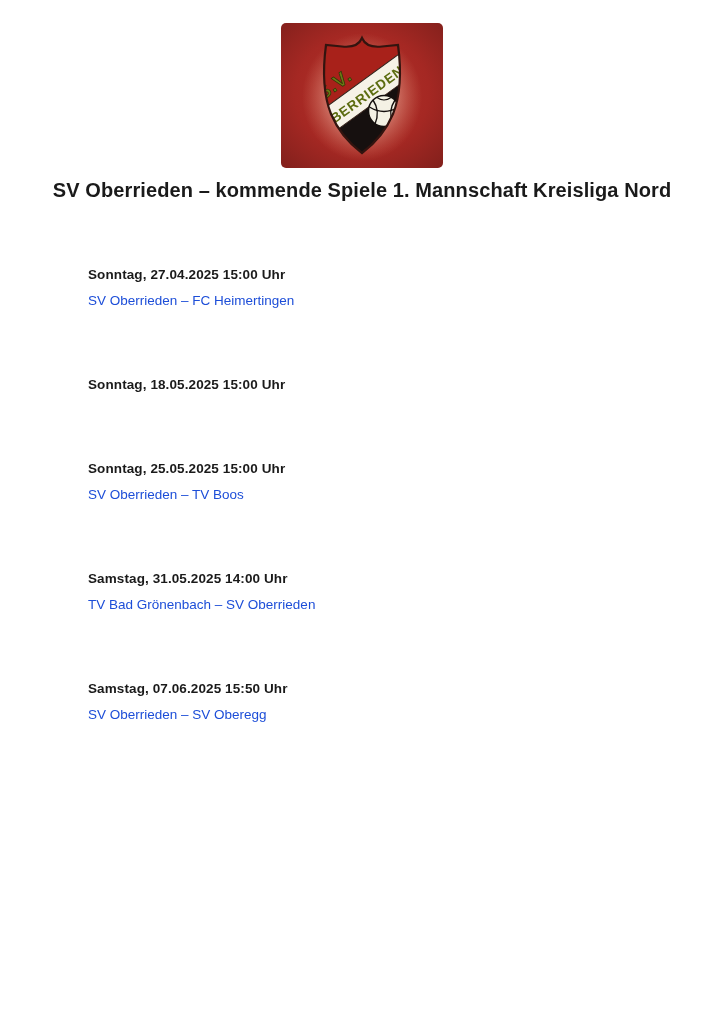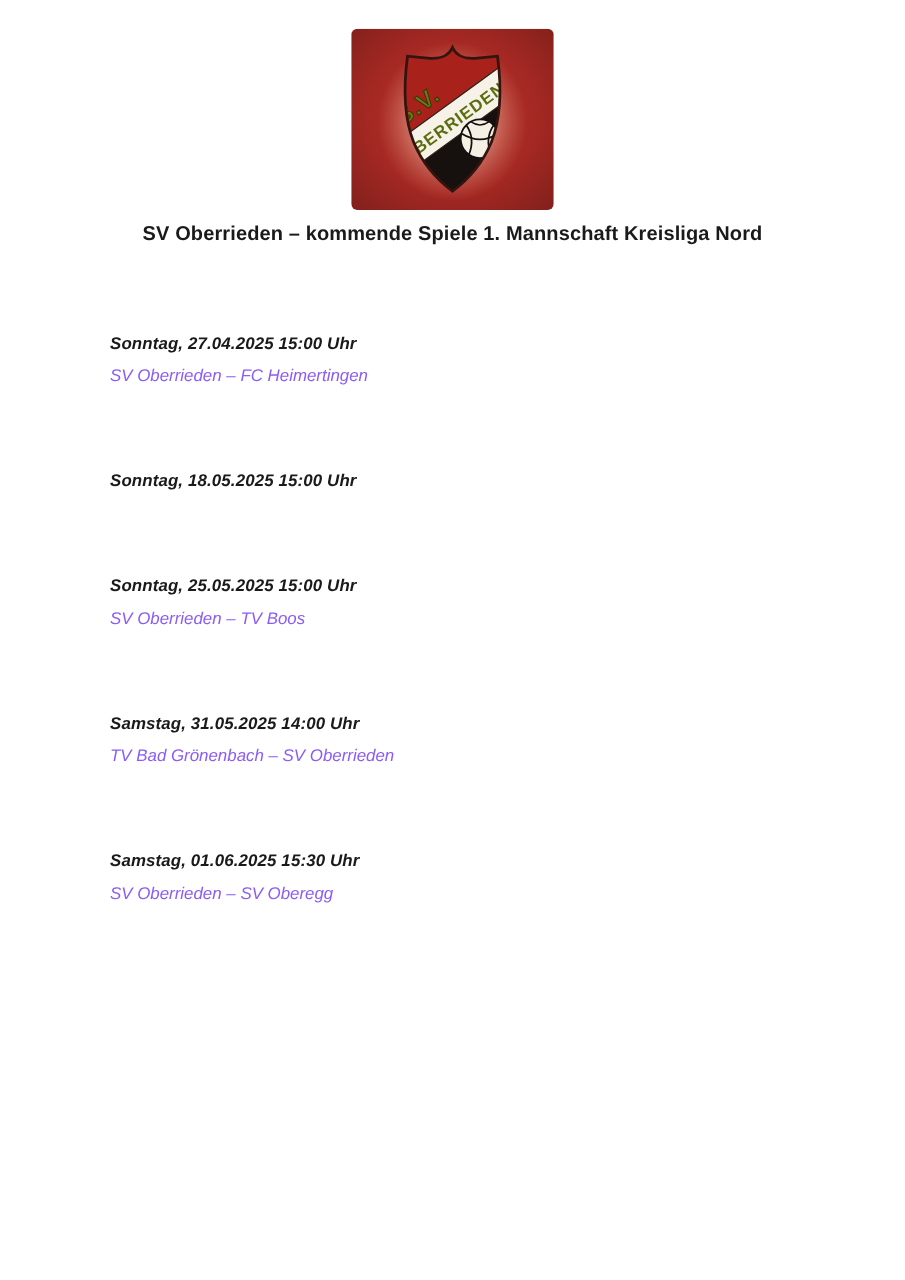--- a/index.html
+++ b/index.html
@@ -21,47 +21,46 @@
     top: 23px;
     width: 162px;
     height: 145px;
   }
   .page-title {
     position: absolute;
     left: 0;
     right: 0;
     top: 179px;
     text-align: center;
-    font-size: 16px;
+    font-size: 20px;
     font-weight: bold;
     color: #1a1a1a;
     letter-spacing: 0.1px;
   }
   .fixtures {
     position: absolute;
     left: 88px;
     top: 266px;
     display: flex;
     flex-direction: column;
     gap: 66px;
-    font-style: italic;
   }
   .fixture-date {
     font-size: 13.5px;
     font-weight: bold;
     line-height: 18px;
     color: #1a1a1a;
     letter-spacing: 0.1px;
   }
   .fixture-match {
     font-size: 13.5px;
     font-weight: normal;
     line-height: 18px;
     margin-top: 8px;
-    color: #8b5cf6;
+    color: #1d4ed8;
   }
   svg text {
     font-family: "Liberation Sans", sans-serif;
   }
 </style>
 </head>
 <body>
 
 <div class="page">
 
@@ -128,18 +127,18 @@
       <div class="fixture-date">Sonntag, 25.05.2025 15:00 Uhr</div>
       <div class="fixture-match">SV Oberrieden – TV Boos</div>
     </div>
 
     <div class="fixture">
       <div class="fixture-date">Samstag, 31.05.2025 14:00 Uhr</div>
       <div class="fixture-match">TV Bad Grönenbach – SV Oberrieden</div>
     </div>
 
     <div class="fixture">
-      <div class="fixture-date">Samstag, 01.06.2025 15:30 Uhr</div>
+      <div class="fixture-date">Samstag, 07.06.2025 15:50 Uhr</div>
       <div class="fixture-match">SV Oberrieden – SV Oberegg</div>
     </div>
 
   </div>
 </div>
 
 </body></html>

